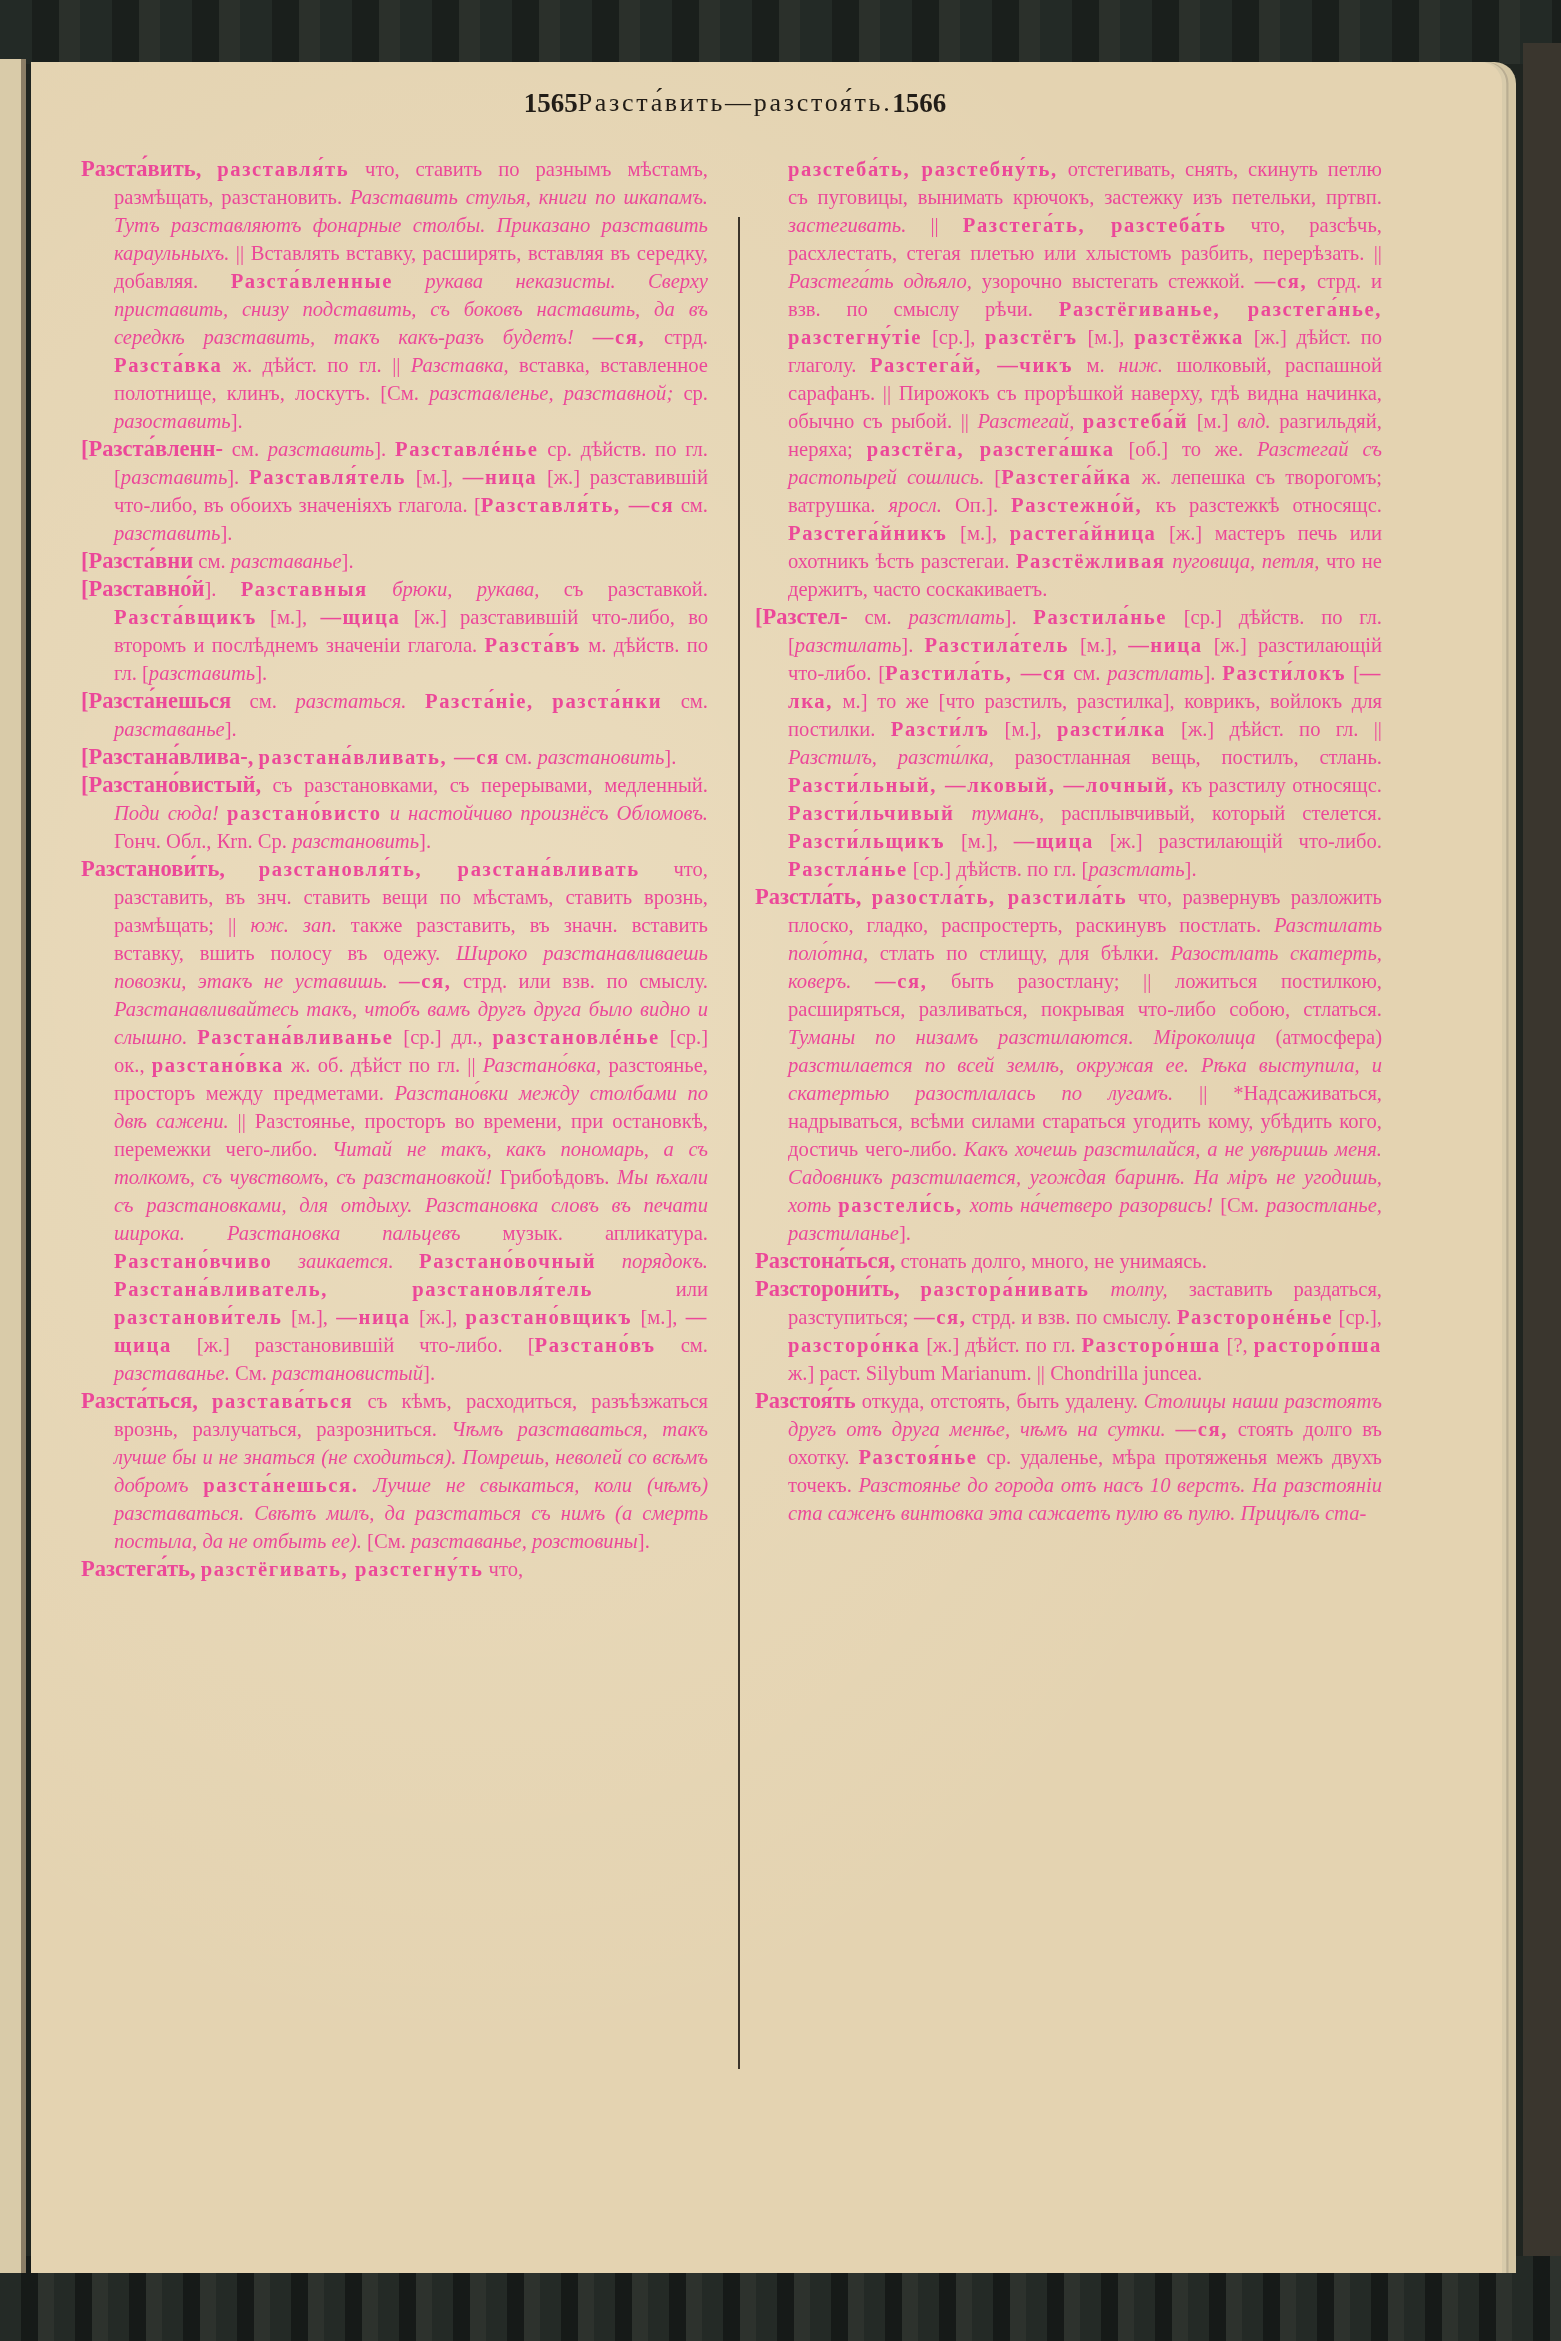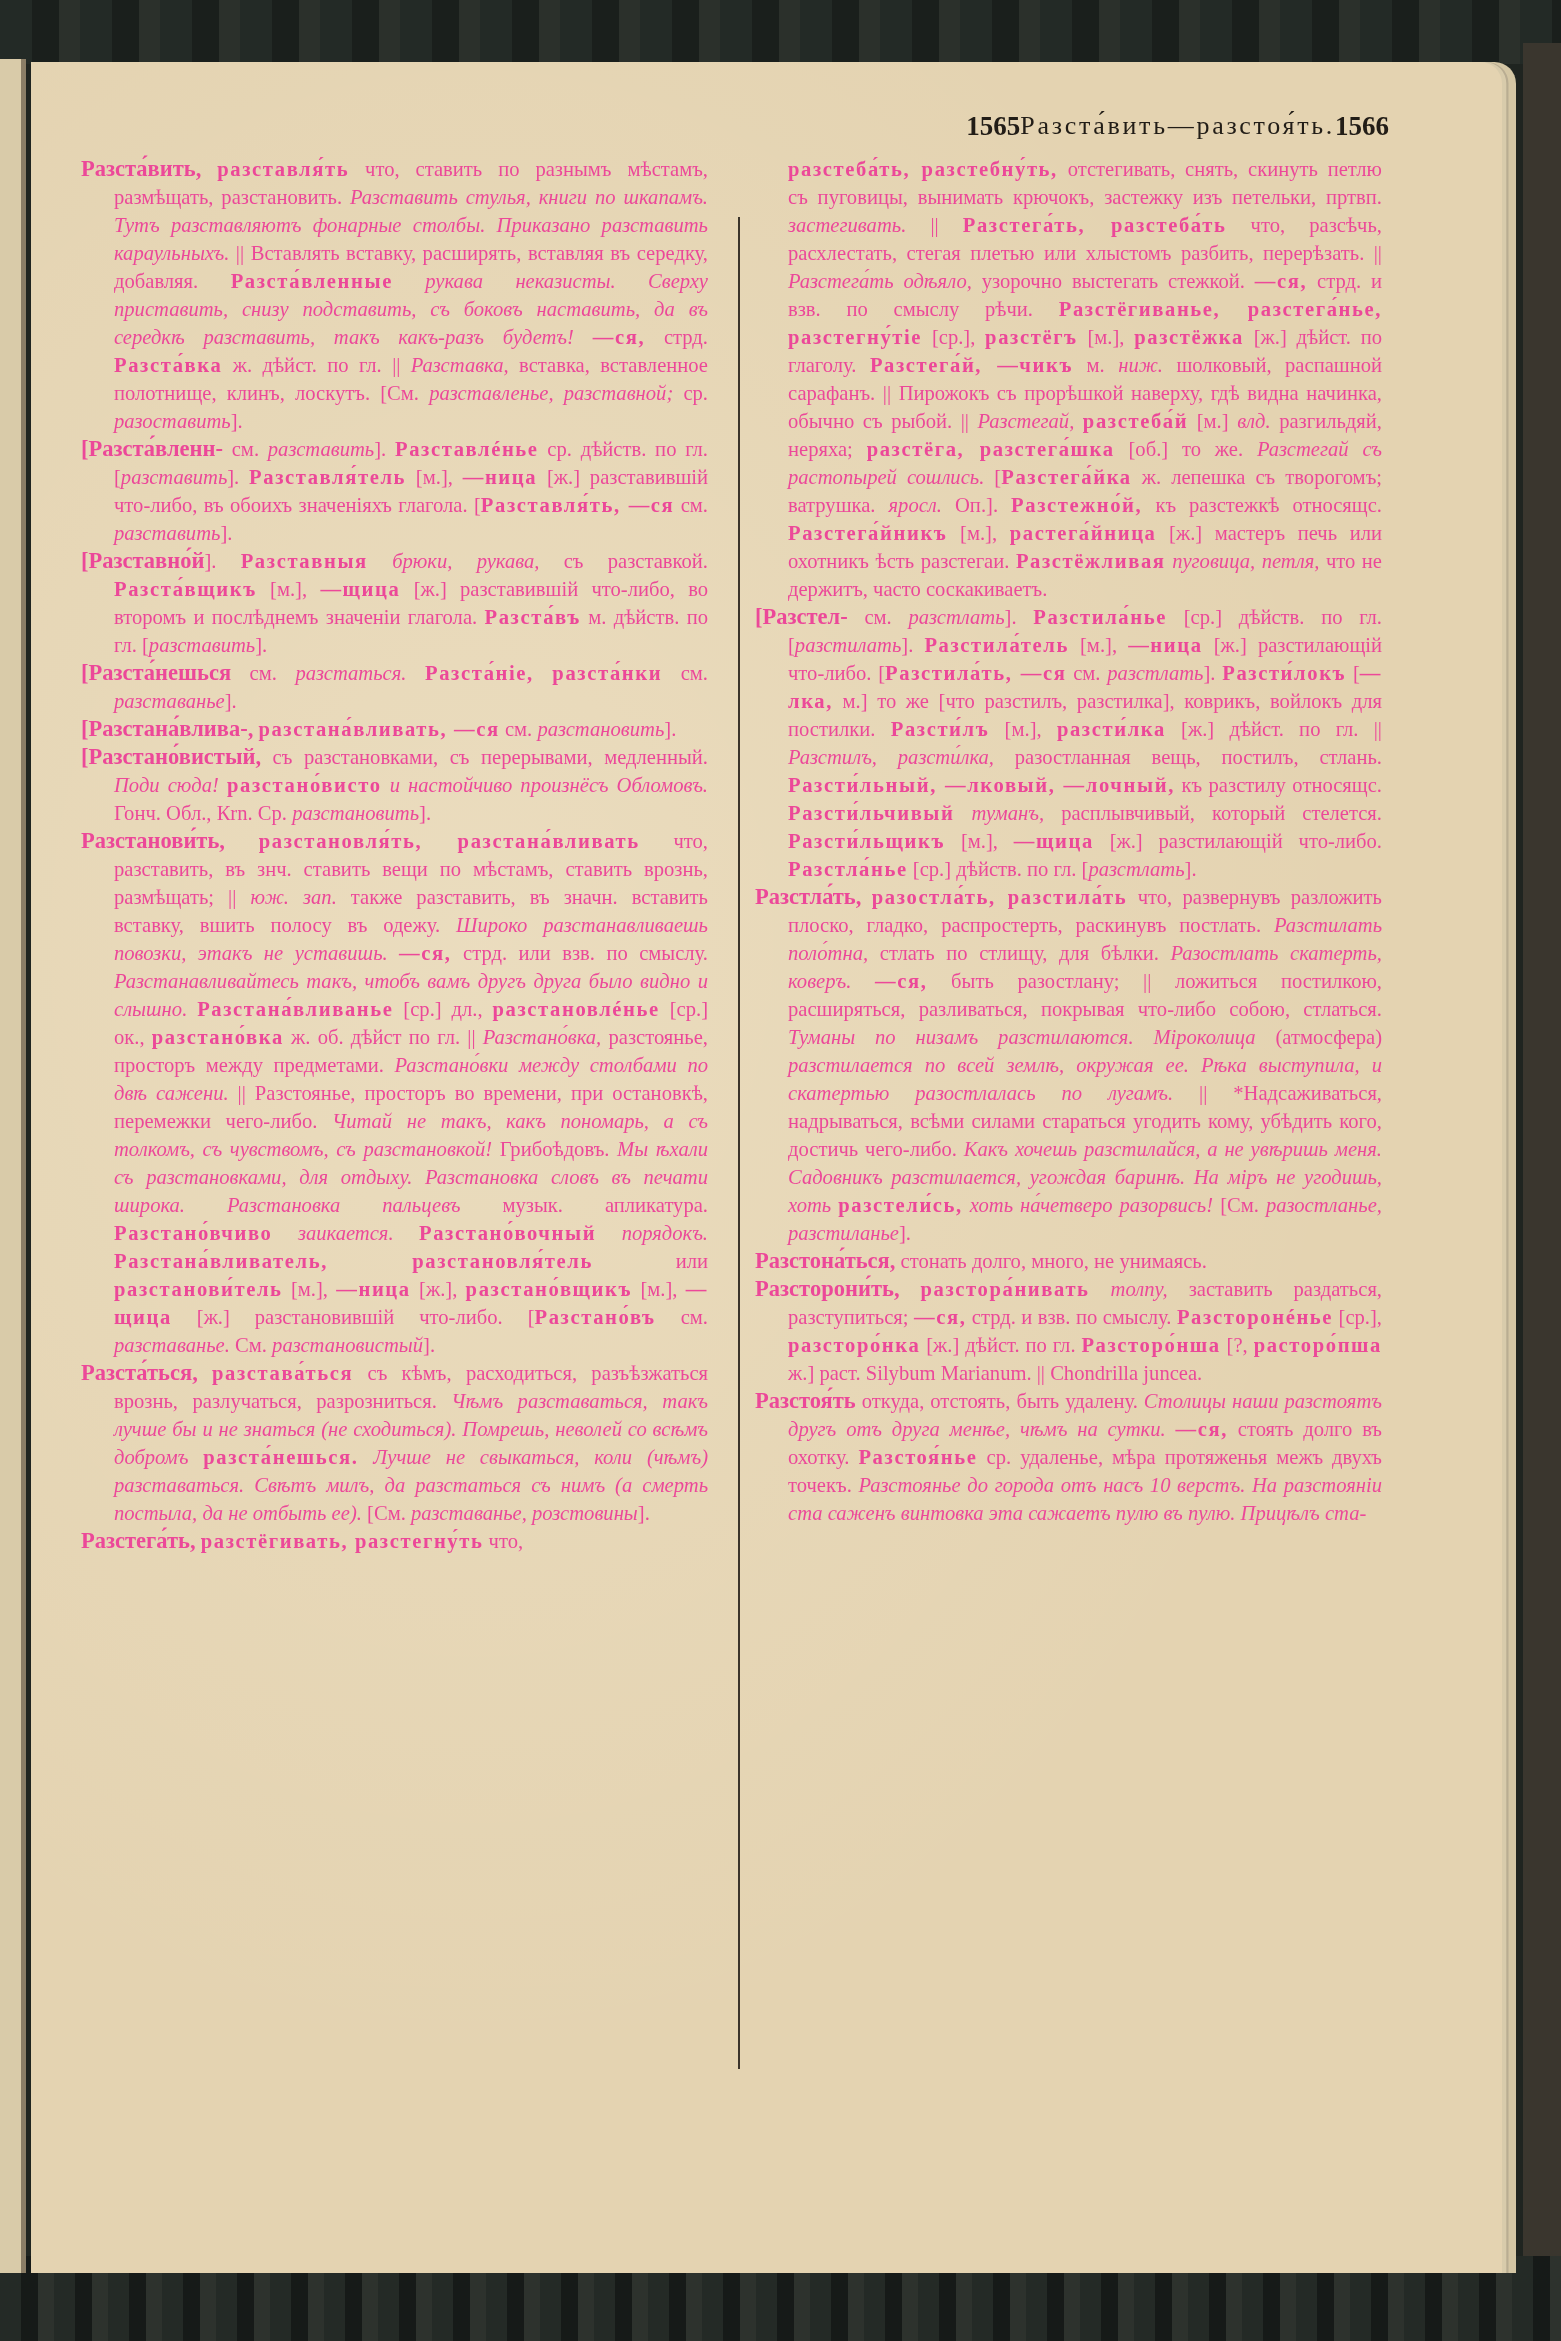--- a/index.html
+++ b/index.html
@@ -25,22 +25,22 @@
     background: #d9cba9; border-right: 5.4px solid #8a7d66;
   }
   .page {
     position: absolute; left: 31px; top: 62px; width: 1485px; height: 2211px;
     background: #e4d3b1;
     background-image: radial-gradient(ellipse at 30% 40%, rgba(255,248,230,0.25), rgba(0,0,0,0) 60%);
     border-top-right-radius: 21.4px;
     box-shadow: inset -7.5px 0 0 #d4c6a4, inset -9.7px 0 0 #b9ad92, inset -14px 0 0 #d8cbab;
   }
   .header {
-    position: absolute; left: 81px; top: 107px; width: 1308px; height: 38px;
-    display: flex; justify-content: flex-end; align-items: center;
+    position: absolute; left: 81px; top: 84px; width: 1308px; height: 38px;
+    display: flex; justify-content: center; align-items: center;
     color: #221d17;
   }
   .header .pgnum { font-size: 27px; font-weight: bold; }
   .header .title { font-size: 26px; font-weight: normal; letter-spacing: 2.7px; }
   .col {
     position: absolute; top: 155px; width: 627px;
     color: #ec4899; font-size: 20.6px; line-height: 28px;
     text-align: justify;
   }
   .col.left { left: 81px; }
@@ -66,20 +66,21 @@
 
 <div class="header">
   <span class="pgnum">1565</span>
   <span class="title">Разста́вить—разстоя́ть.</span>
   <span class="pgnum">1566</span>
 </div>
 
 <div class="col left" id="col-left">
     <p class="entry"><span class="hw">Разста́вить,</span><span class=""> </span><span class="b">разставля́ть</span><span class=""> что, ставить по разнымъ мѣстамъ, размѣщать, разстановить. </span><span class="i">Разставить стулья, книги по шкапамъ. Тутъ разставляютъ фонарные столбы. Приказано разставить караульныхъ.</span><span class=""> || Вставлять вставку, расширять, вставляя въ середку, добавляя. </span><span class="b">Разста́вленные</span><span class=""> </span><span class="i">рукава неказисты. Сверху приставить, снизу подставить, съ боковъ наставить, да въ середкѣ разставить, такъ какъ-разъ будетъ!</span><span class=""> </span><span class="b">—ся,</span><span class=""> стрд. </span><span class="b">Разста́вка</span><span class=""> ж. дѣйст. по гл. || </span><span class="i">Разставка,</span><span class=""> вставка, вставленное полотнище, клинъ, лоскутъ. [См. </span><span class="i">разставленье, разставной;</span><span class=""> ср. </span><span class="i">разоставить</span><span class="">].</span></p>
     <p class="entry"><span class="hw">[Разста́вленн-</span><span class=""> см. </span><span class="i">разставить</span><span class="">]. </span><span class="b">Разставлéнье</span><span class=""> ср. дѣйств. по гл. [</span><span class="i">разставить</span><span class="">]. </span><span class="b">Разставля́тель</span><span class=""> [м.], </span><span class="b">—ница</span><span class=""> [ж.] разставившій что-либо, въ обоихъ значеніяхъ глагола. [</span><span class="b">Разставля́ть, —ся</span><span class=""> см. </span><span class="i">разставить</span><span class="">].</span></p>
+    <p class="entry"><span class="hw">[Разста́вни</span><span class=""> см. </span><span class="i">разставанье</span><span class="">].</span></p>
     <p class="entry"><span class="hw">[Разставно́й</span><span class="">]. </span><span class="b">Разставныя</span><span class=""> </span><span class="i">брюки, рукава,</span><span class=""> съ разставкой. </span><span class="b">Разста́вщикъ</span><span class=""> [м.], </span><span class="b">—щица</span><span class=""> [ж.] разставившій что-либо, во второмъ и послѣднемъ значеніи глагола. </span><span class="b">Разста́въ</span><span class=""> м. дѣйств. по гл. [</span><span class="i">разставить</span><span class="">].</span></p>
     <p class="entry"><span class="hw">[Разста́нешься</span><span class=""> см. </span><span class="i">разстаться.</span><span class=""> </span><span class="b">Разста́ніе,</span><span class=""> </span><span class="b">разста́нки</span><span class=""> см. </span><span class="i">разставанье</span><span class="">].</span></p>
     <p class="entry"><span class="hw">[Разстана́влива-,</span><span class=""> </span><span class="b">разстана́вливать, —ся</span><span class=""> см. </span><span class="i">разстановить</span><span class="">].</span></p>
     <p class="entry"><span class="hw">[Разстано́вистый,</span><span class=""> съ разстановками, съ перерывами, медленный. </span><span class="i">Поди сюда!</span><span class=""> </span><span class="b">разстано́висто</span><span class=""> </span><span class="i">и настойчиво произнёсъ Обломовъ.</span><span class=""> Гонч. Обл., Кrn. Ср. </span><span class="i">разстановить</span><span class="">].</span></p>
     <p class="entry"><span class="hw">Разстанови́ть,</span><span class=""> </span><span class="b">разстановля́ть, разстана́вливать</span><span class=""> что, разставить, въ знч. ставить вещи по мѣстамъ, ставить врознь, размѣщать; || </span><span class="i">юж. зап.</span><span class=""> также разставить, въ значн. вставить вставку, вшить полосу въ одежу. </span><span class="i">Широко разстанавливаешь повозки, этакъ не уставишь.</span><span class=""> </span><span class="b">—ся,</span><span class=""> стрд. или взв. по смыслу. </span><span class="i">Разстанавливайтесь такъ, чтобъ вамъ другъ друга было видно и слышно.</span><span class=""> </span><span class="b">Разстана́вливанье</span><span class=""> [ср.] дл., </span><span class="b">разстановлéнье</span><span class=""> [ср.] ок., </span><span class="b">разстано́вка</span><span class=""> ж. об. дѣйст по гл. || </span><span class="i">Разстано́вка,</span><span class=""> разстоянье, просторъ между предметами. </span><span class="i">Разстано́вки между столбами по двѣ сажени.</span><span class=""> || Разстоянье, просторъ во времени, при остановкѣ, перемежки чего-либо. </span><span class="i">Читай не такъ, какъ пономарь, а съ толкомъ, съ чувствомъ, съ разстановкой!</span><span class=""> Грибоѣдовъ. </span><span class="i">Мы ѣхали съ разстановками, для отдыху. Разстановка словъ въ печати широка. Разстановка пальцевъ</span><span class=""> музык. апликатура. </span><span class="b">Разстано́вчиво</span><span class=""> </span><span class="i">заикается.</span><span class=""> </span><span class="b">Разстано́вочный</span><span class=""> </span><span class="i">порядокъ.</span><span class=""> </span><span class="b">Разстана́вливатель, разстановля́тель</span><span class=""> или </span><span class="b">разстанови́тель</span><span class=""> [м.], </span><span class="b">—ница</span><span class=""> [ж.], </span><span class="b">разстано́вщикъ</span><span class=""> [м.], </span><span class="b">—щица</span><span class=""> [ж.] разстановившій что-либо. [</span><span class="b">Разстано́въ</span><span class=""> см. </span><span class="i">разставанье.</span><span class=""> См. </span><span class="i">разстановистый</span><span class="">].</span></p>
     <p class="entry"><span class="hw">Разста́ться,</span><span class=""> </span><span class="b">разстава́ться</span><span class=""> съ кѣмъ, расходиться, разъѣзжаться врознь, разлучаться, разрозниться. </span><span class="i">Чѣмъ разставаться, такъ лучше бы и не знаться (не сходиться). Помрешь, неволей со всѣмъ добромъ</span><span class=""> </span><span class="b">разста́нешься.</span><span class=""> </span><span class="i">Лучше не свыкаться, коли (чѣмъ) разставаться. Свѣтъ милъ, да разстаться съ нимъ (а смерть постыла, да не отбыть ее).</span><span class=""> [См. </span><span class="i">разставанье, розстовины</span><span class="">].</span></p>
     <p class="entry"><span class="hw">Разстега́ть,</span><span class=""> </span><span class="b">разстёгивать, разстегну́ть</span><span class=""> что,</span></p>
   </div>
 <div class="divider"></div>
 <div class="col right" id="col-right">

